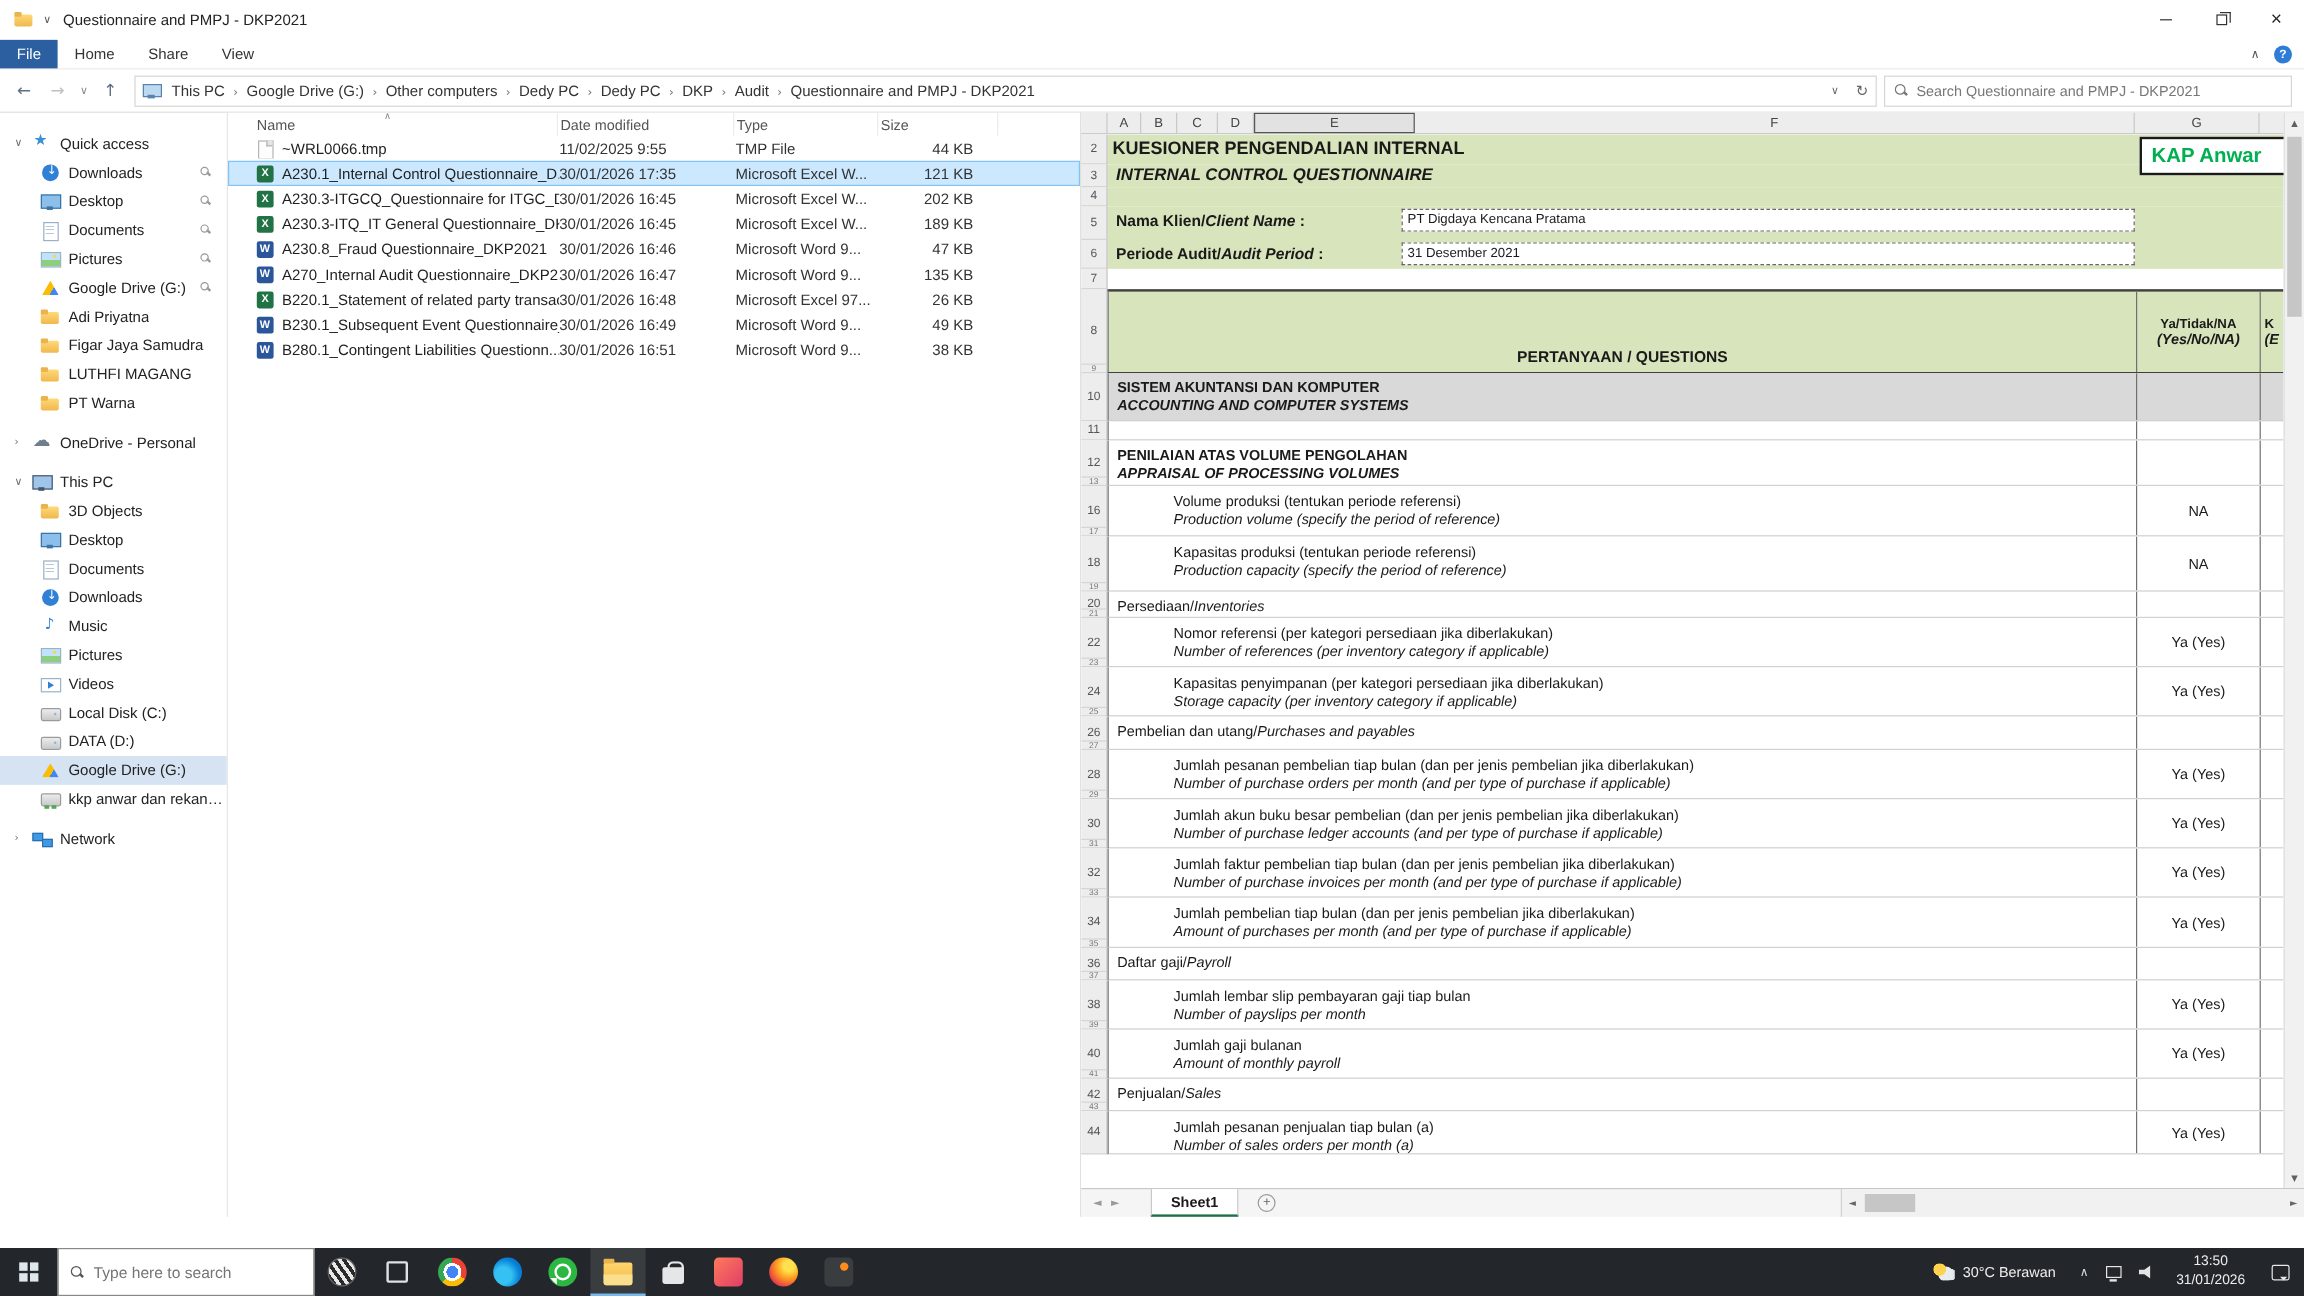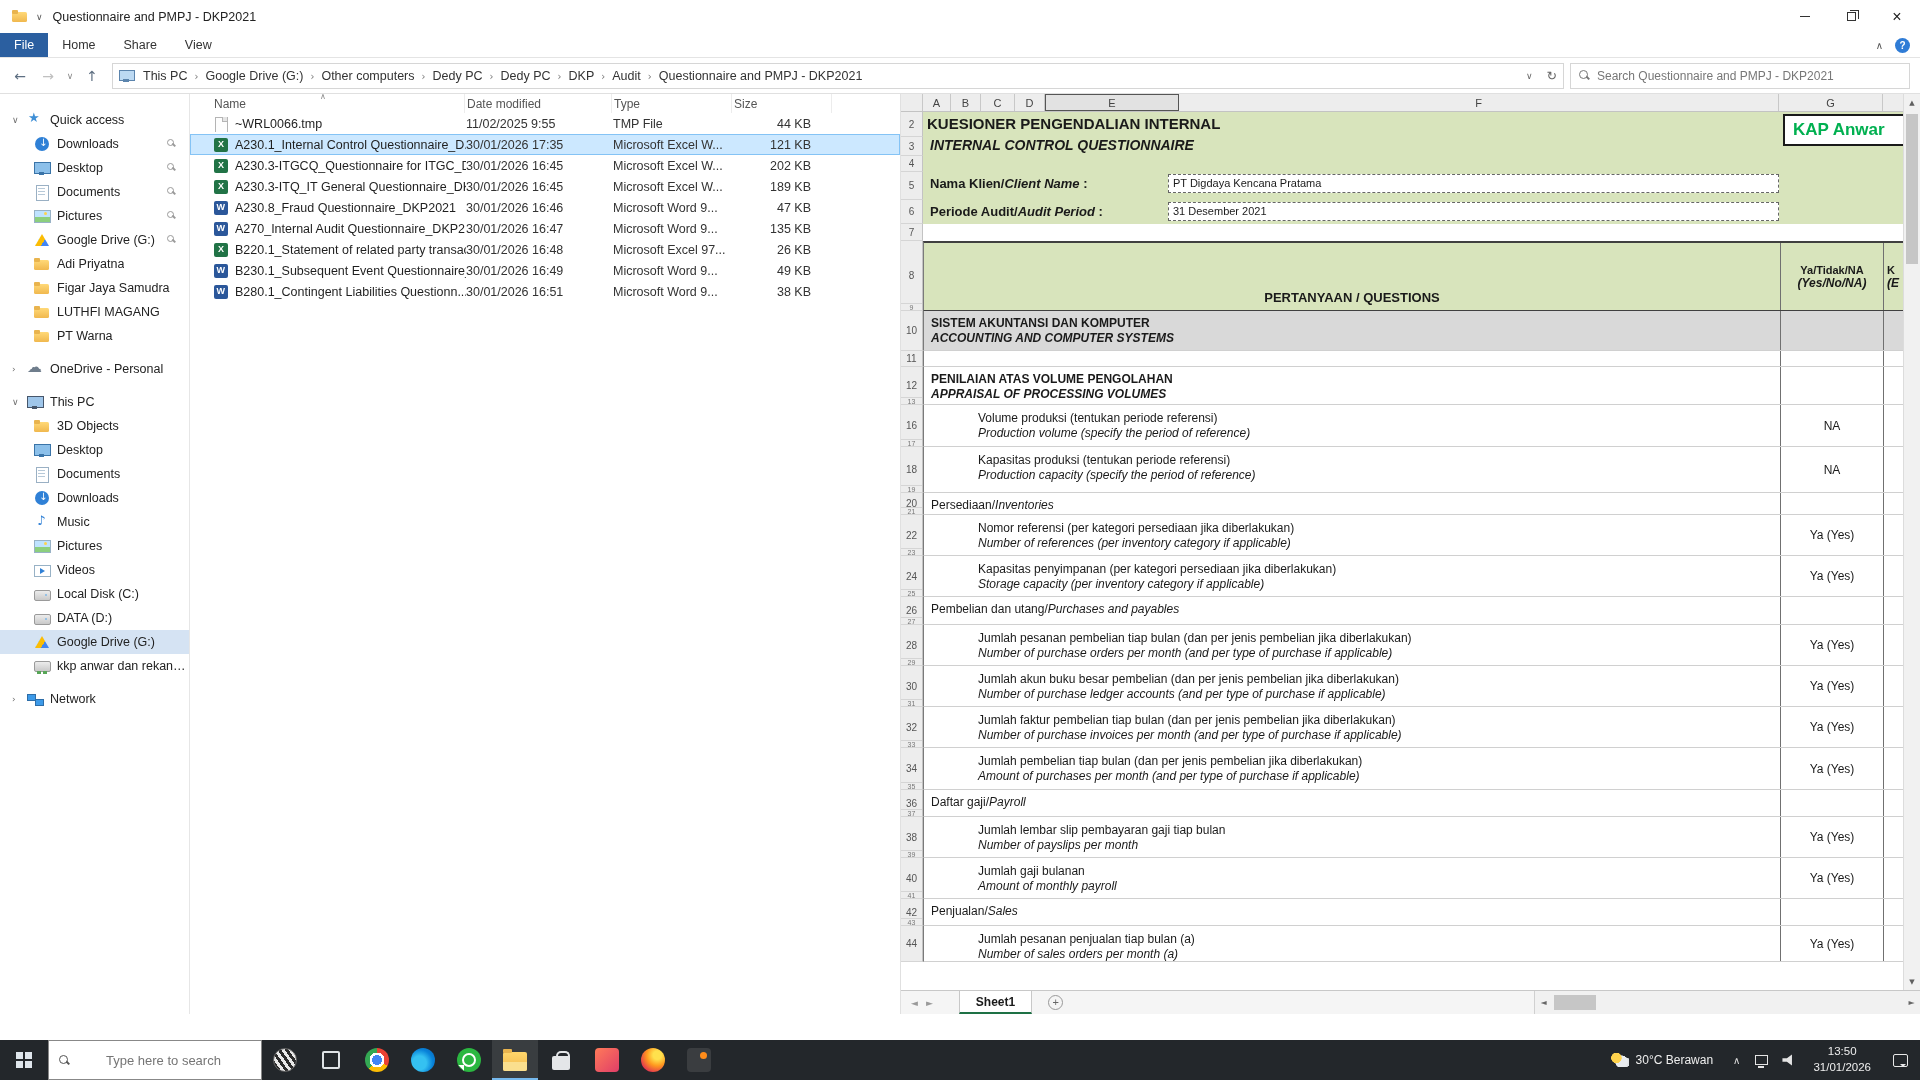--- a/index.html
+++ b/index.html
@@ -170,21 +170,21 @@
 .vb-list{width:14px;height:11px;background:repeating-linear-gradient(180deg,#8a8a8a 0 2px,transparent 2px 5px);}
 .vb-thumb{width:14px;height:11px;background:linear-gradient(90deg,#8a8a8a 0 6px,transparent 6px 8px,#8a8a8a 8px 14px);background-size:14px 4px;background-position:0 0,0 7px;background-repeat:repeat-y;}
 
 
 .taskbar{height:40px;background:#23272b;display:flex;align-items:stretch;color:#eee;}
 .tb-start{width:48px;display:flex;align-items:center;justify-content:center;}
 .winlogo{width:16px;height:16px;background:linear-gradient(#dfe6ec,#dfe6ec) 0 0/7px 7px no-repeat,linear-gradient(#dfe6ec,#dfe6ec) 9px 0/7px 7px no-repeat,linear-gradient(#dfe6ec,#dfe6ec) 0 9px/7px 7px no-repeat,linear-gradient(#dfe6ec,#dfe6ec) 9px 9px/7px 7px no-repeat;}
 .tb-search{width:214px;background:#fff;display:flex;align-items:center;gap:8px;padding:0 10px;border:1px solid #888;}
 .tb-search .mag::before{border-color:#555;}
 .tb-search .mag::after{background:#555;}
-.tb-search input{font-size:13px;color:#15803d;margin-left:28px;}
+.tb-search input{font-size:13px;color:#15803d;}
 .tb-apps{display:flex;align-items:stretch;}
 .slot{width:46px;display:flex;align-items:center;justify-content:center;position:relative;}
 .slot.active{background:rgba(255,255,255,.10);box-shadow:inset 0 -2px 0 #76b9ed;}
 .appic{width:24px;height:24px;position:relative;border-radius:4px;display:block;}
 .ic-zebra-app{border-radius:50%;background:repeating-linear-gradient(55deg,#e8e8e8 0 3px,#2a2a2a 3px 6px);border:1px solid #666;}
 .ic-task-view{width:18px;height:18px;border:2px solid #dfe3e6;border-radius:2px;background:transparent;margin:3px;}
 .ic-chrome{border-radius:50%;background:radial-gradient(circle at 50% 50%,#4285f4 0 5px,#fff 5px 7.5px,transparent 7.5px),conic-gradient(#ea4335 0 33%,#fbbc05 33% 62%,#34a853 62% 100%);}
 .ic-edge{border-radius:50%;background:radial-gradient(circle at 35% 62%,#35c1f1 0 32%,#0883d9 62%,#0a5fb4);}
 .ic-whatsapp{border-radius:50%;background:#2bb741;}
 .ic-whatsapp::before{content:'';position:absolute;inset:5px;border:2px solid #fff;border-radius:50%;}

